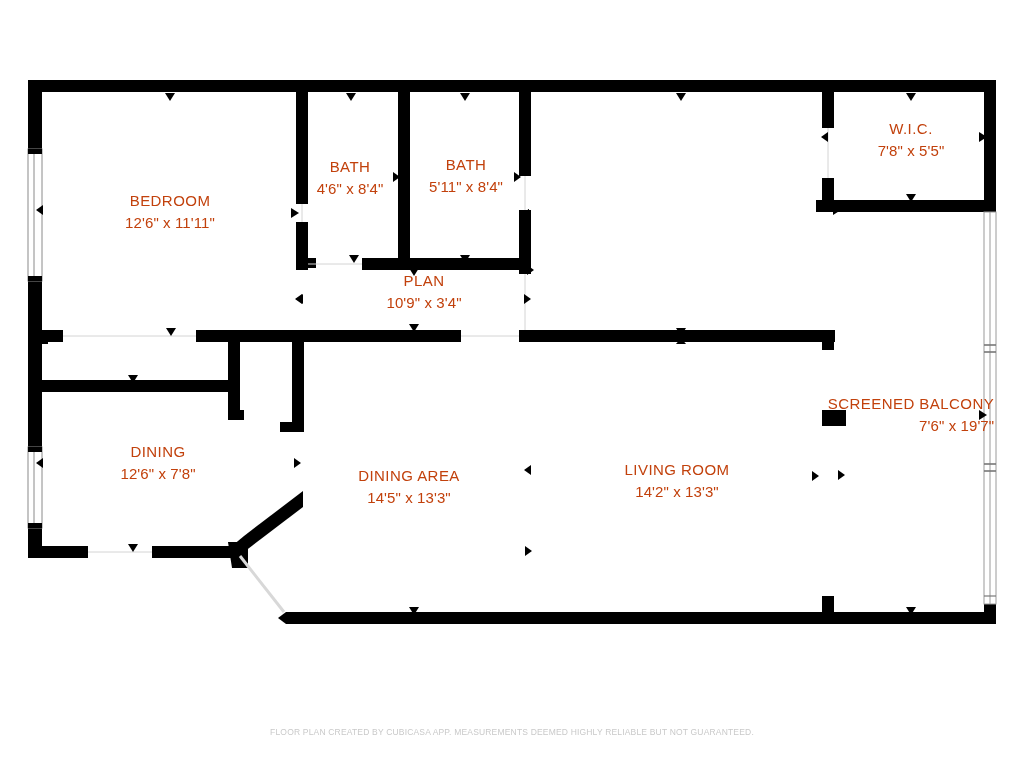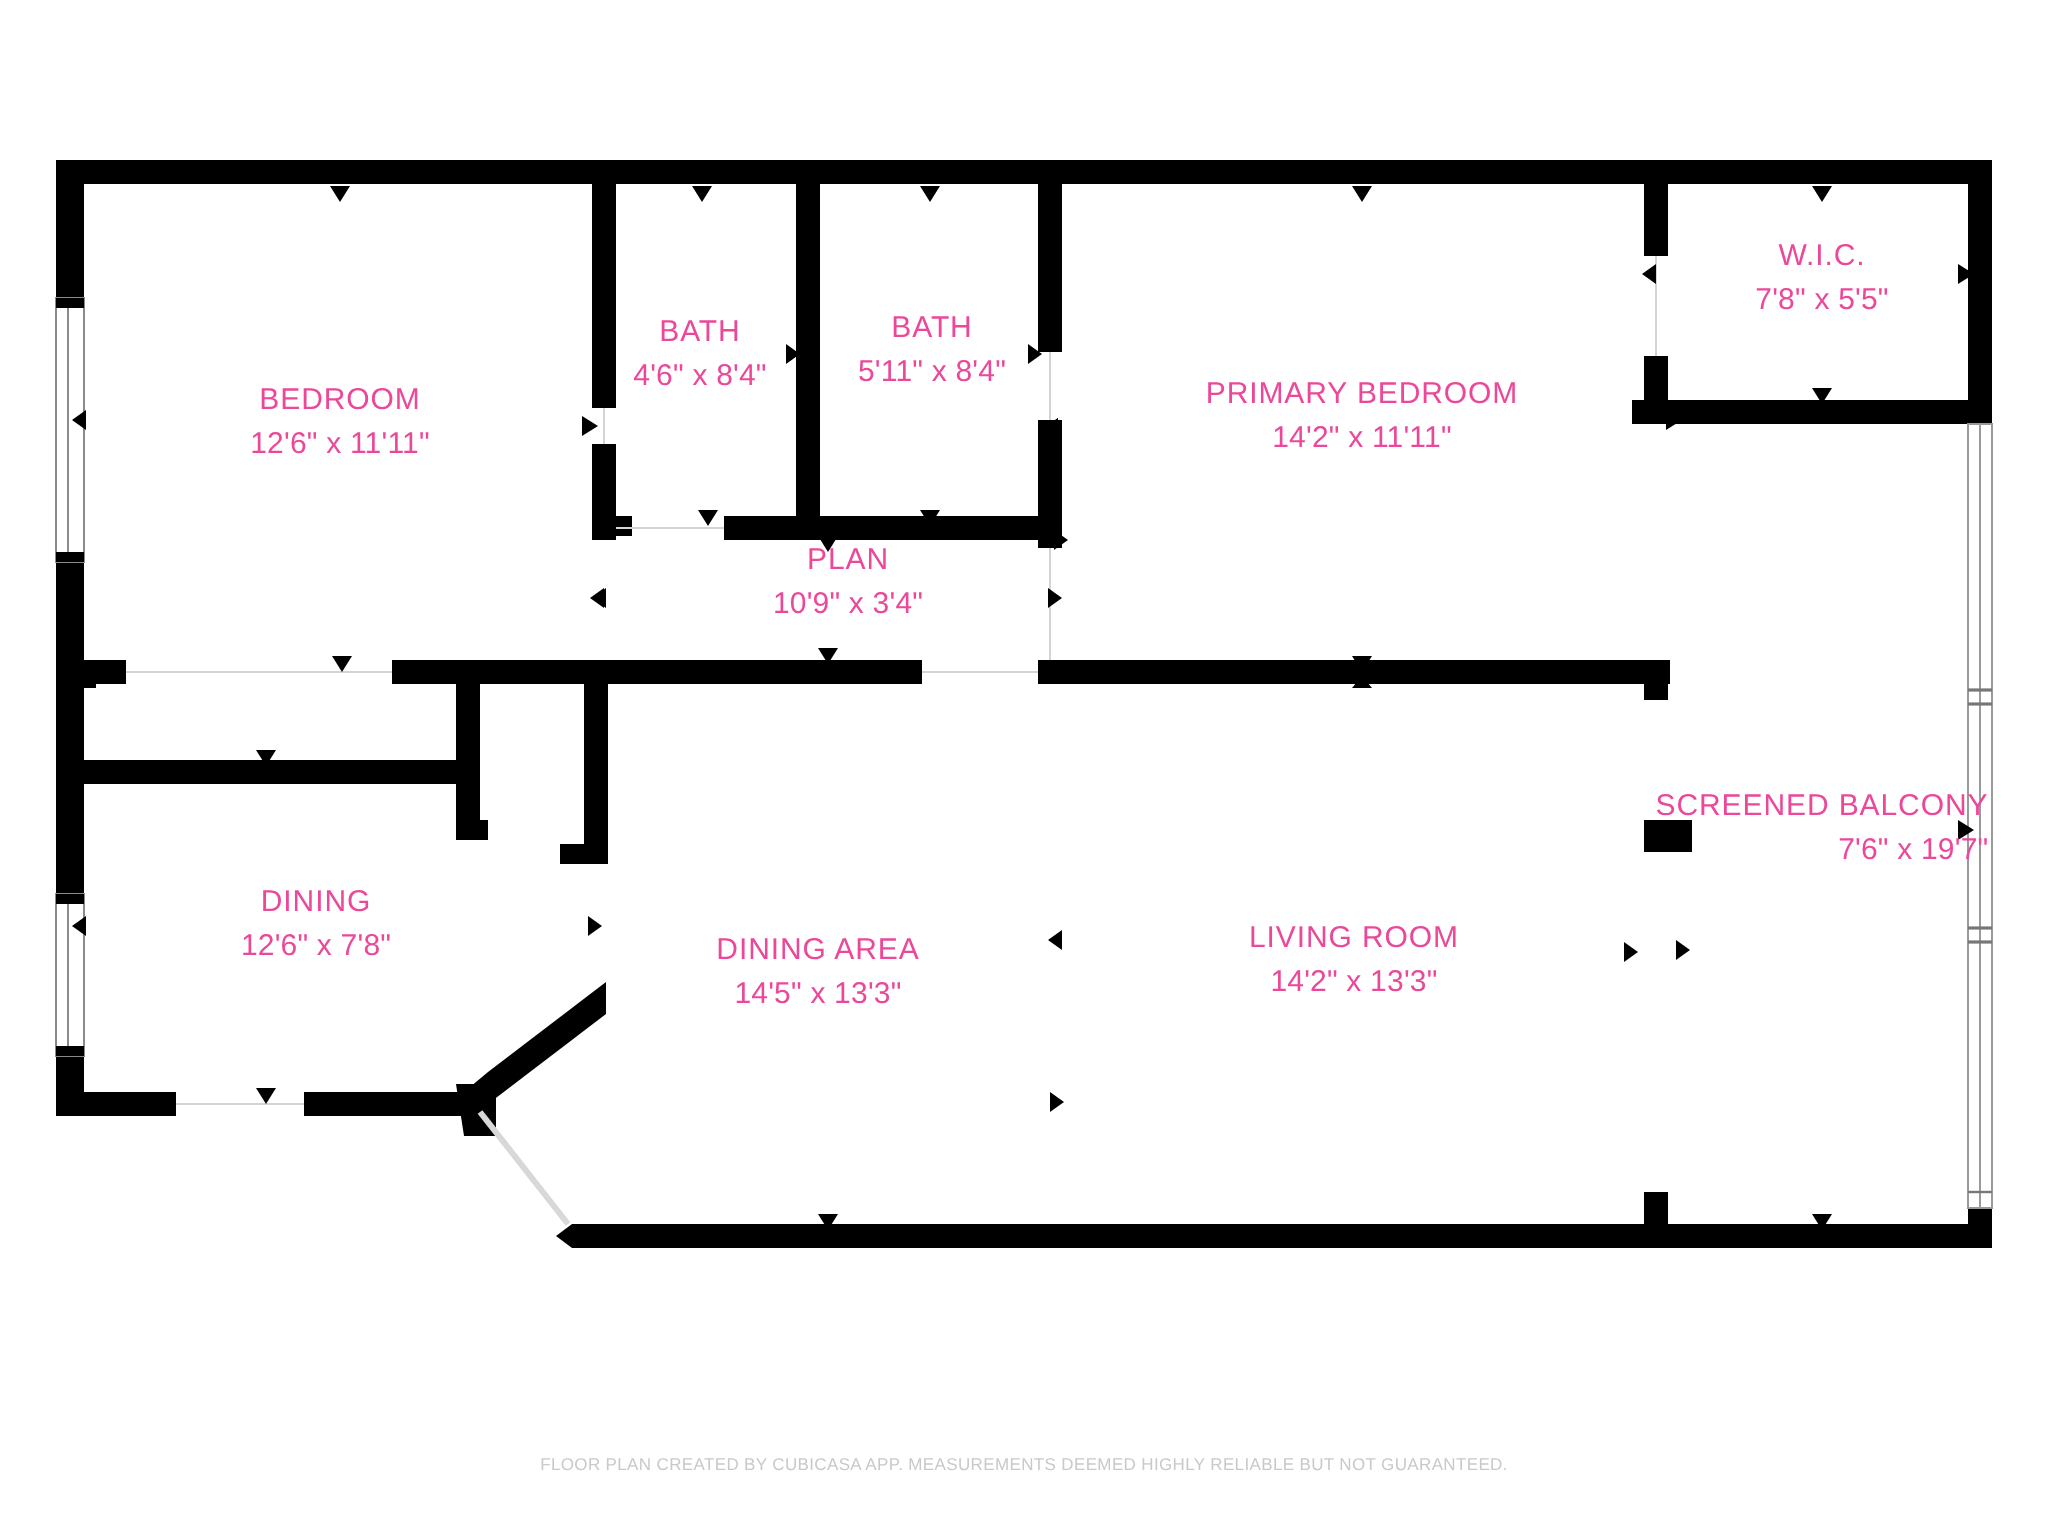--- a/index.html
+++ b/index.html
@@ -24,21 +24,21 @@
   }
   svg#floorplan-svg {
     position: absolute;
     left: 0;
     top: 0;
     display: block;
   }
   .room-label {
     position: absolute;
     text-align: center;
-    color: #ec4899;
+    color: #c2410c;
     line-height: 1.30;
     white-space: nowrap;
     transform: translate(-50%, -50%);
     pointer-events: none;
   }
   .room-label .rname {
     display: block;
     font-size: 15px;
     letter-spacing: 0.45px;
     font-weight: 400;
@@ -250,24 +250,20 @@
   <div class="room-label" style="left: 350px; top: 177px;">
     <span class="rname">BATH</span>
     <span class="rdim">4'6" x 8'4"</span>
   </div>
 
   <div class="room-label" style="left: 466px; top: 175px;">
     <span class="rname">BATH</span>
     <span class="rdim">5'11" x 8'4"</span>
   </div>
 
-  <div class="room-label" style="left: 681px; top: 208px;">
-    <span class="rname">PRIMARY BEDROOM</span>
-    <span class="rdim">14'2" x 11'11"</span>
-  </div>
 
   <div class="room-label" style="left: 911px; top: 139px;">
     <span class="rname">W.I.C.</span>
     <span class="rdim">7'8" x 5'5"</span>
   </div>
 
   <div class="room-label" style="left: 424px; top: 291px;">
     <span class="rname">PLAN</span>
     <span class="rdim">10'9" x 3'4"</span>
   </div>

